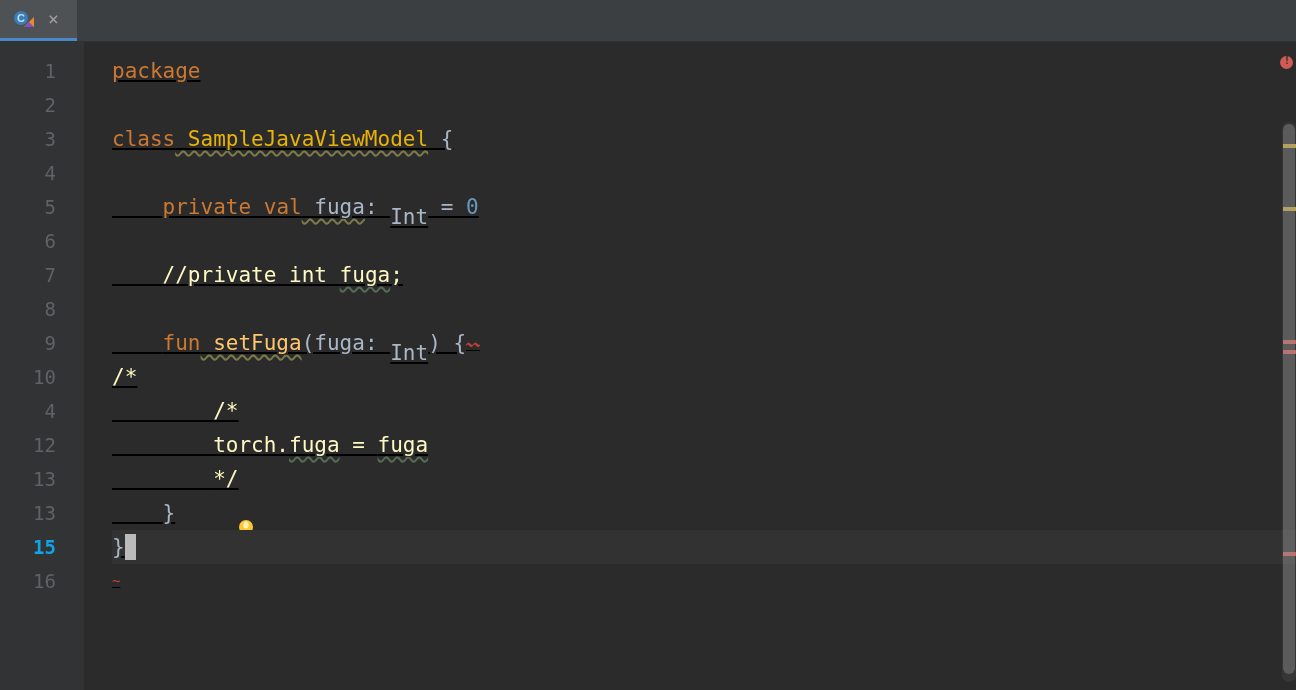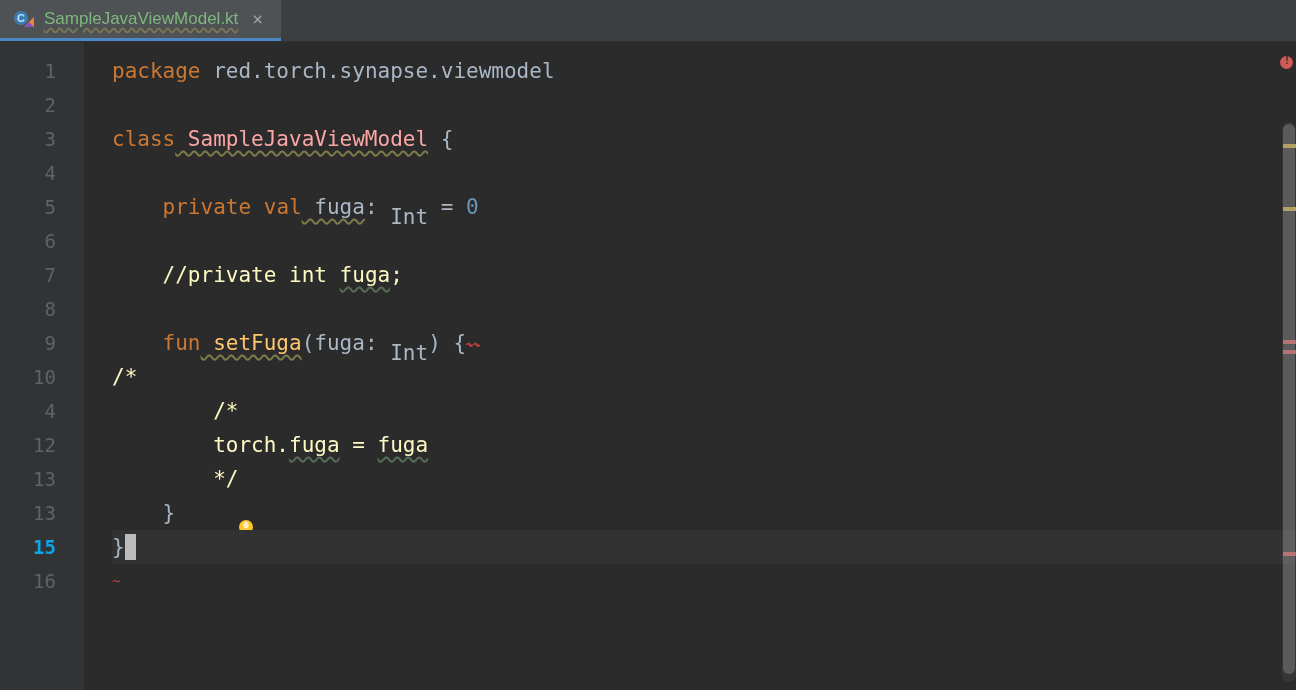--- a/index.html
+++ b/index.html
@@ -76,30 +76,31 @@
     }
     .divider {
       width: 28px;
       background: #2b2b2b;
     }
     .code {
       flex: 1;
       padding-top: 12px;
       font-size: 21px;
       position: relative;
+      text-decoration: underline;
     }
     .code-line {
       height: 34px;
       display: flex;
       align-items: center;
       white-space: pre;
       position: relative;
     }
     .k-keyword { color: #cc7832; }
-    .k-class { color: #fca5a5; }
+    .k-class { color: #eab308; }
     .k-type { color: #a9b7c6; margin-top: 20px; }
     .k-ident { color: #a9b7c6; }
     .k-func { color: #ffc66d; }
     .k-num { color: #6897bb; }
     .k-comment { color: #fef9c3; }
     .k-default { color: #a9b7c6; }
     .dots { color: #404040; }
     .underwave {
       text-decoration-line: underline;
       text-decoration-style: wavy;
@@ -189,21 +190,20 @@
 <div class="tab-bar">
   <div class="tab">
     <span class="tab-icon">
       <svg width="20" height="20" viewBox="0 0 20 20">
         <circle cx="7" cy="9" r="7" fill="#3b7db0"></circle>
         <text x="7" y="13" text-anchor="middle" fill="#bce0ff" font-size="11" font-family="sans-serif" font-weight="bold">C</text>
         <polygon points="10,18 20,8 20,18" fill="#f2852f"></polygon>
         <polygon points="10,18 15,13 20,18" fill="#8050c7"></polygon>
       </svg>
     </span>
-    <span class="tab-title">SampleJavaViewModel.kt</span>
     <span class="tab-close">×</span>
   </div>
 </div>
 
 <div class="editor-wrap">
   <div class="gutter">
     <div class="gutter-line">1</div>
     <div class="gutter-line">2</div>
     <div class="gutter-line">3</div>
     <div class="gutter-line">4</div>
@@ -215,21 +215,21 @@
     <div class="gutter-line">10</div>
     <div class="gutter-line">4</div>
     <div class="gutter-line">12</div>
     <div class="gutter-line">13</div>
     <div class="gutter-line">13</div>
     <div class="gutter-line current">15</div>
     <div class="gutter-line">16</div>
   </div>
   <div class="divider"></div>
   <div class="code">
-    <div class="code-line"><span class="k-keyword">package</span><span class="k-default"> red.torch.synapse.viewmodel</span></div>
+    <div class="code-line"><span class="k-keyword">package</span></div>
     <div class="code-line"></div>
     <div class="code-line"><span class="k-keyword">class</span><span class="k-class underwave"> SampleJavaViewModel</span><span class="k-default"> {</span></div>
     <div class="code-line"></div>
     <div class="code-line"><span class="dots">    </span><span class="k-keyword">private</span><span class="k-keyword"> val</span><span class="k-ident underwave"> fuga</span><span class="k-default">: </span><span class="k-type">Int</span><span class="k-default"> = </span><span class="k-num">0</span></div>
     <div class="code-line"></div>
     <div class="code-line"><span class="dots">    </span><span class="k-comment">//private int </span><span class="k-comment underwave-g">fuga</span><span class="k-comment">;</span></div>
     <div class="code-line"></div>
     <div class="code-line"><span class="dots">    </span><span class="k-keyword">fun</span><span class="k-func underwave"> setFuga</span><span class="k-default">(fuga: </span><span class="k-type">Int</span><span class="k-default">) {</span><span class="redwave">〰</span></div>
     <div class="code-line"><span class="k-comment">/*</span></div>
     <div class="code-line"><span class="dots">        </span><span class="k-comment">/*</span></div>

